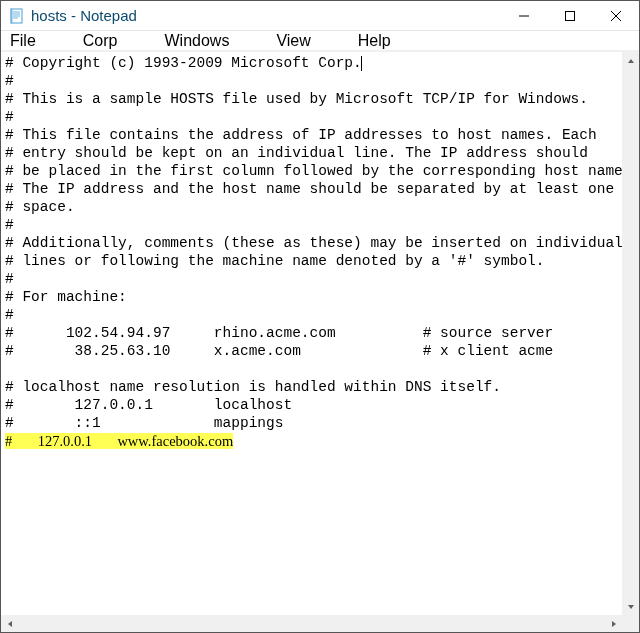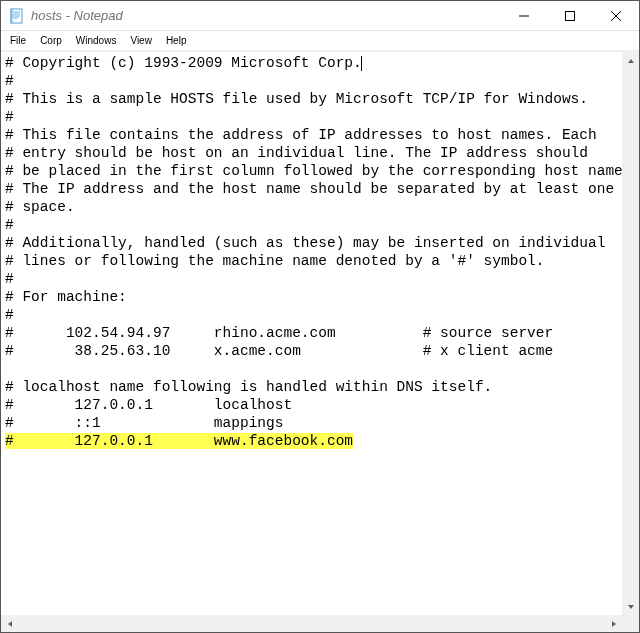--- a/index.html
+++ b/index.html
@@ -17,40 +17,41 @@
     background: #fff;
     border-bottom: 1px solid #e5e5e5;
   }
   .titlebar .icon {
     width: 16px; height: 16px;
     margin: 0 6px 0 8px;
     display: inline-block;
   }
   .titlebar .title {
     flex: 1;
-    font-size: 13px;
-    color: #737373;
-    white-space: nowrap; overflow: hidden; font-style: italic;
+    font-size: 15px;
+    color: #0c4a6e;
+    white-space: nowrap; overflow: hidden;
   }
   .win-controls { display: flex; height: 100%; }
   .win-btn {
     width: 46px; height: 100%;
     display: flex; align-items: center; justify-content: center;
     font-family: "Segoe UI", sans-serif;
     font-size: 10px;
     color: #000;
     cursor: default;
   }
   .win-btn svg { pointer-events: none; }
   .menubar {
     height: 20px;
     display: flex; align-items: center;
     padding: 0 2px;
-    font-size: 10px;
+    font-size: 16px;
     border-bottom: 1px solid #f0f0f0;
+    gap: 33px;
   }
   .menu-item {
     padding: 1px 7px;
     cursor: default;
   }
   .editor-wrap {
     flex: 1;
     position: relative;
     overflow: hidden;
     border-top: 1px solid #f0f0f0;
@@ -66,21 +67,21 @@
     color: #000;
     outline: none;
   }
   .caret {
     display: inline-block;
     width: 1px; height: 15px;
     background: #000;
     vertical-align: text-bottom;
     margin-left: -1px;
   }
-  .hl { background: #ffff54; }
+  .hl { background: #ffff54; font-family: Liberation Serif, serif; }
   .scrollbar-v {
     position: absolute; top: 0; right: 0; bottom: 17px;
     width: 17px;
     background: #f0f0f0;
     display: flex; flex-direction: column; justify-content: space-between;
   }
   .scrollbar-h {
     position: absolute; left: 0; right: 17px; bottom: 0;
     height: 17px;
     background: #f0f0f0;
@@ -142,34 +143,34 @@
     <div class="menu-item">View</div>
     <div class="menu-item">Help</div>
   </div>
 
   <div class="editor-wrap">
     <div class="editor"><span># Copyright (c) 1993-2009 Microsoft Corp.</span><span class="caret"></span>
 <span>#</span>
 <span># This is a sample HOSTS file used by Microsoft TCP/IP for Windows.</span>
 <span>#</span>
 <span># This file contains the address of IP addresses to host names. Each</span>
-<span># entry should be host on an individual line. The IP address should</span>
+<span># entry should be kept on an individual line. The IP address should</span>
 <span># be placed in the first column followed by the corresponding host name.</span>
 <span># The IP address and the host name should be separated by at least one</span>
 <span># space.</span>
 <span>#</span>
-<span># Additionally, handled (such as these) may be inserted on individual</span>
+<span># Additionally, comments (these as these) may be inserted on individual</span>
 <span># lines or following the machine name denoted by a '#' symbol.</span>
 <span>#</span>
 <span># For machine:</span>
 <span>#</span>
 <span>#      102.54.94.97     rhino.acme.com          # source server</span>
 <span>#       38.25.63.10     x.acme.com              # x client acme</span>
 <span></span>
-<span># localhost name following is handled within DNS itself.</span>
+<span># localhost name resolution is handled within DNS itself.</span>
 <span>#       127.0.0.1       localhost</span>
 <span>#       ::1             mappings</span>
 <span class="hl">#       127.0.0.1       www.facebook.com</span></div>
 
     <div class="scrollbar-v">
       <div class="sb-btn">
         <svg width="8" height="8">
             <polygon points="4,2 7,6 1,6" fill="#606060"></polygon>
           </svg>
       </div>

